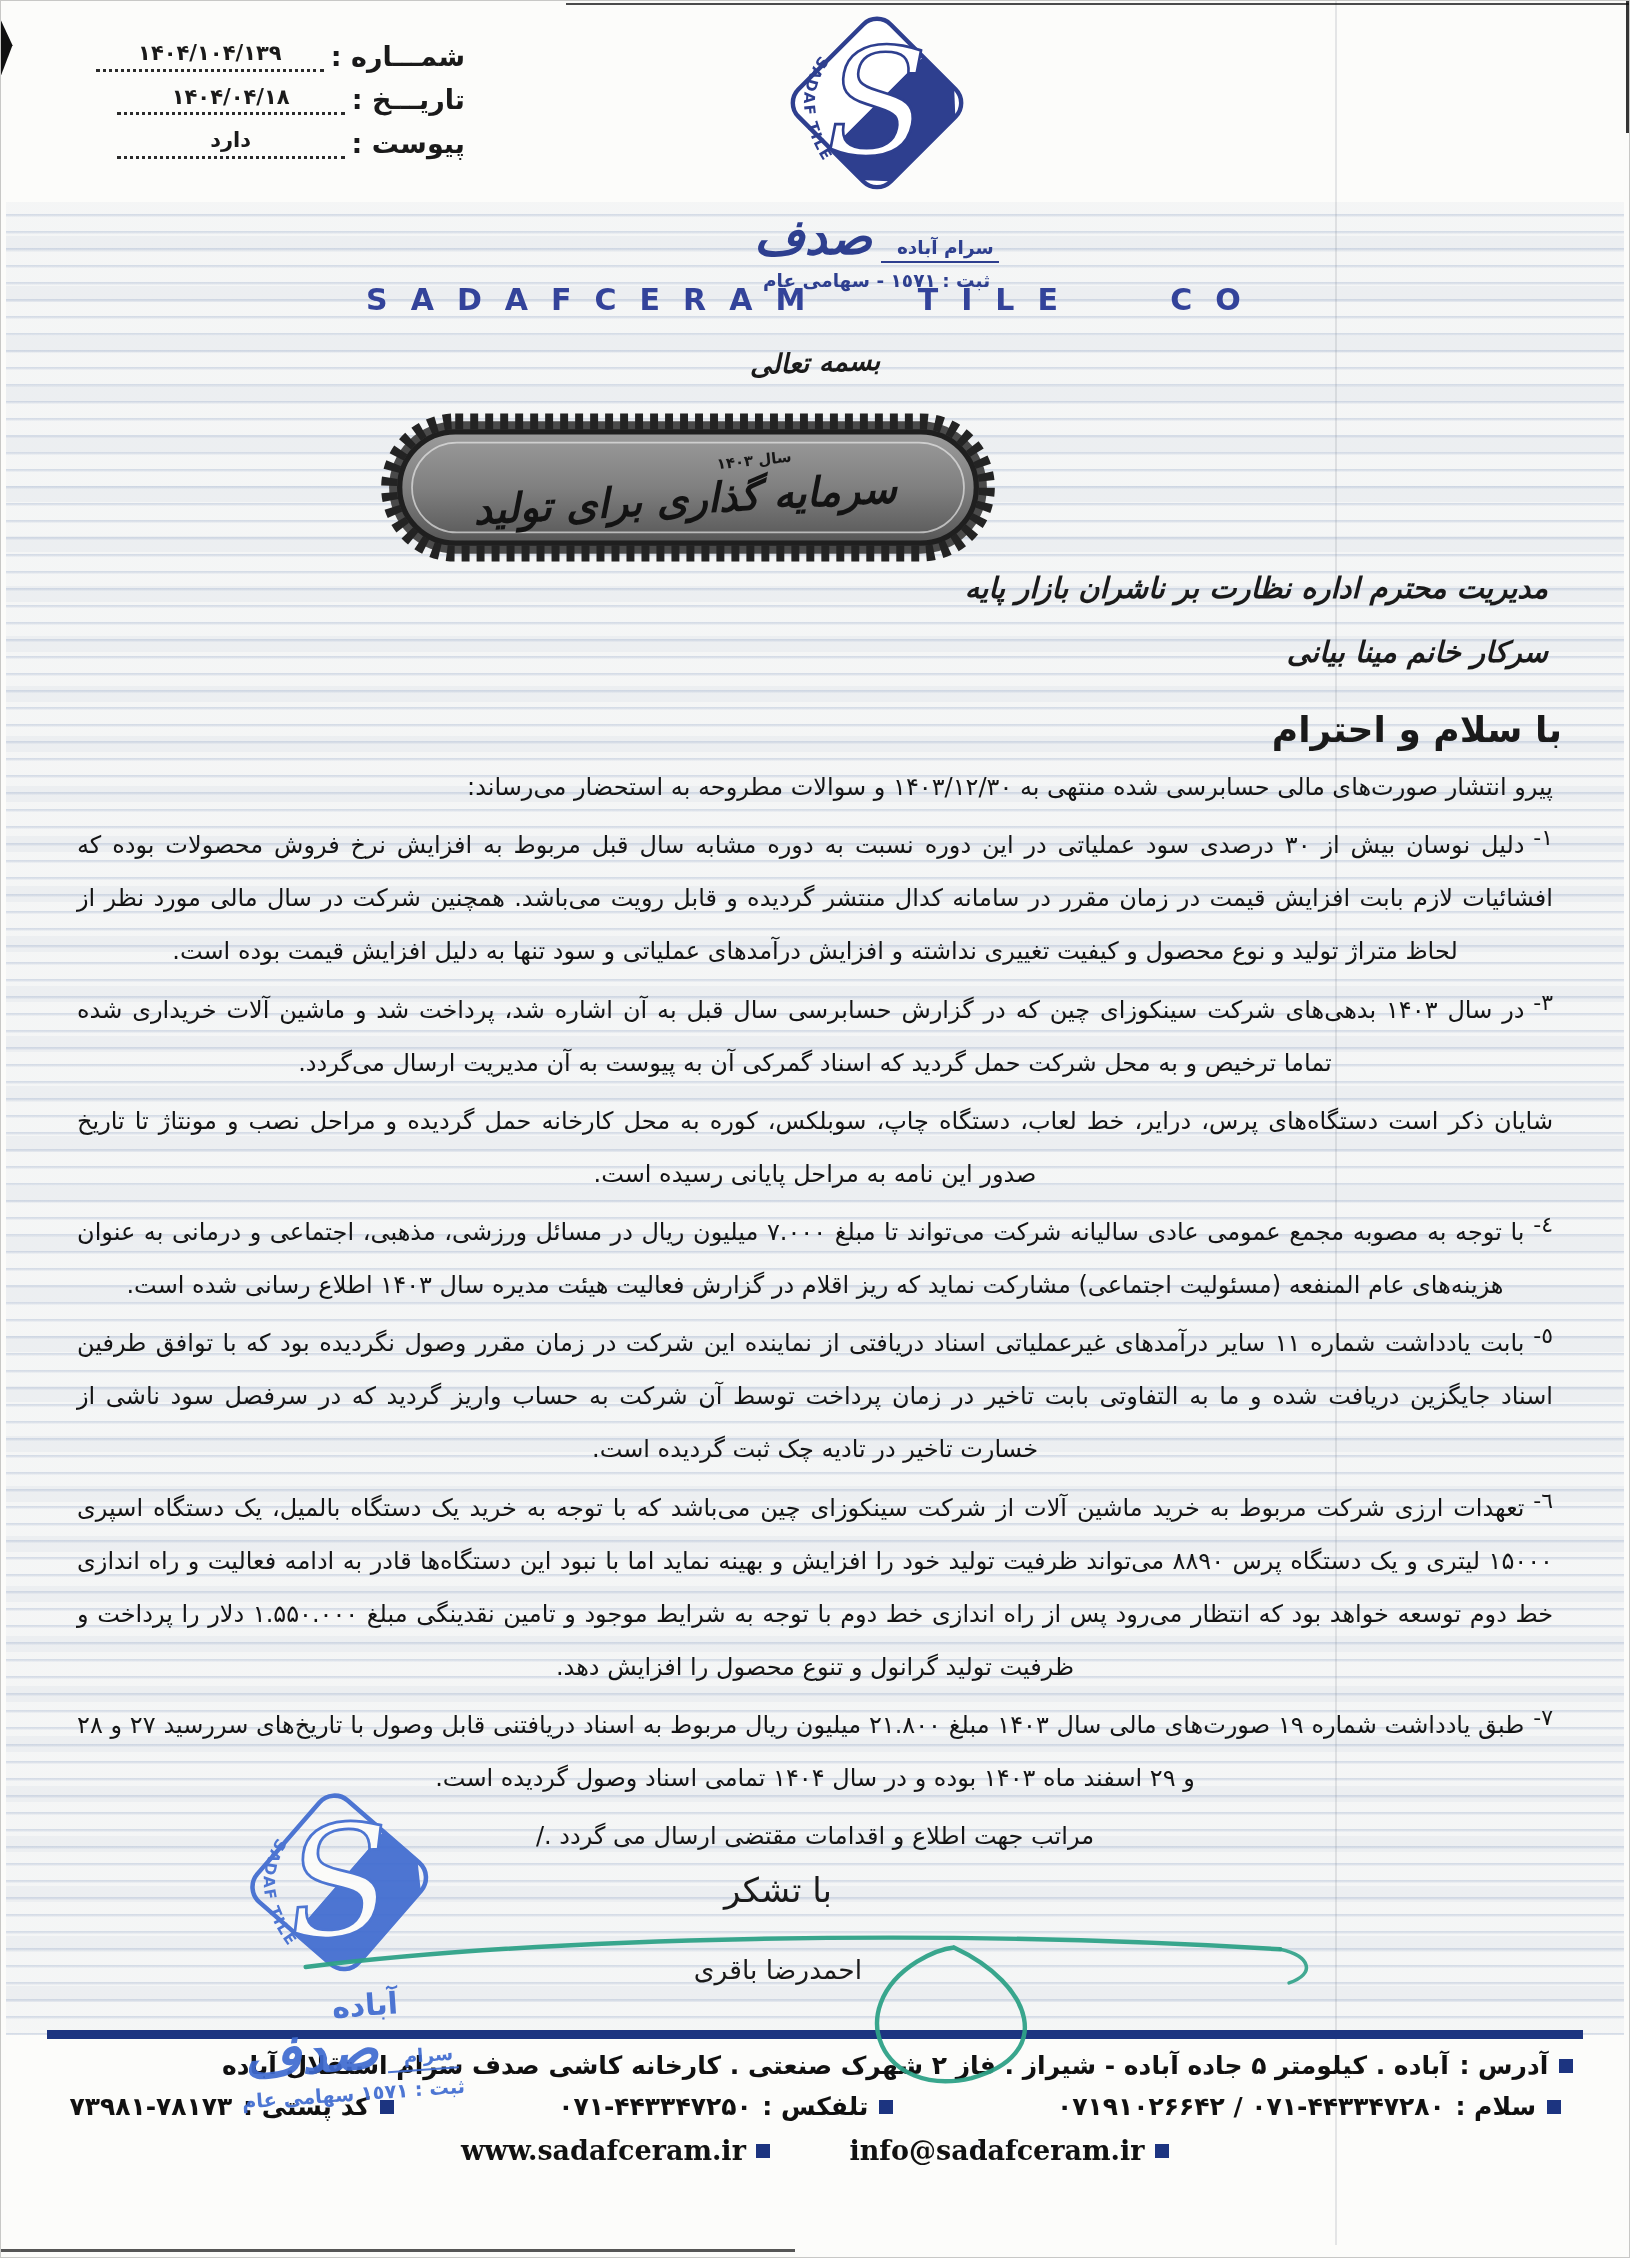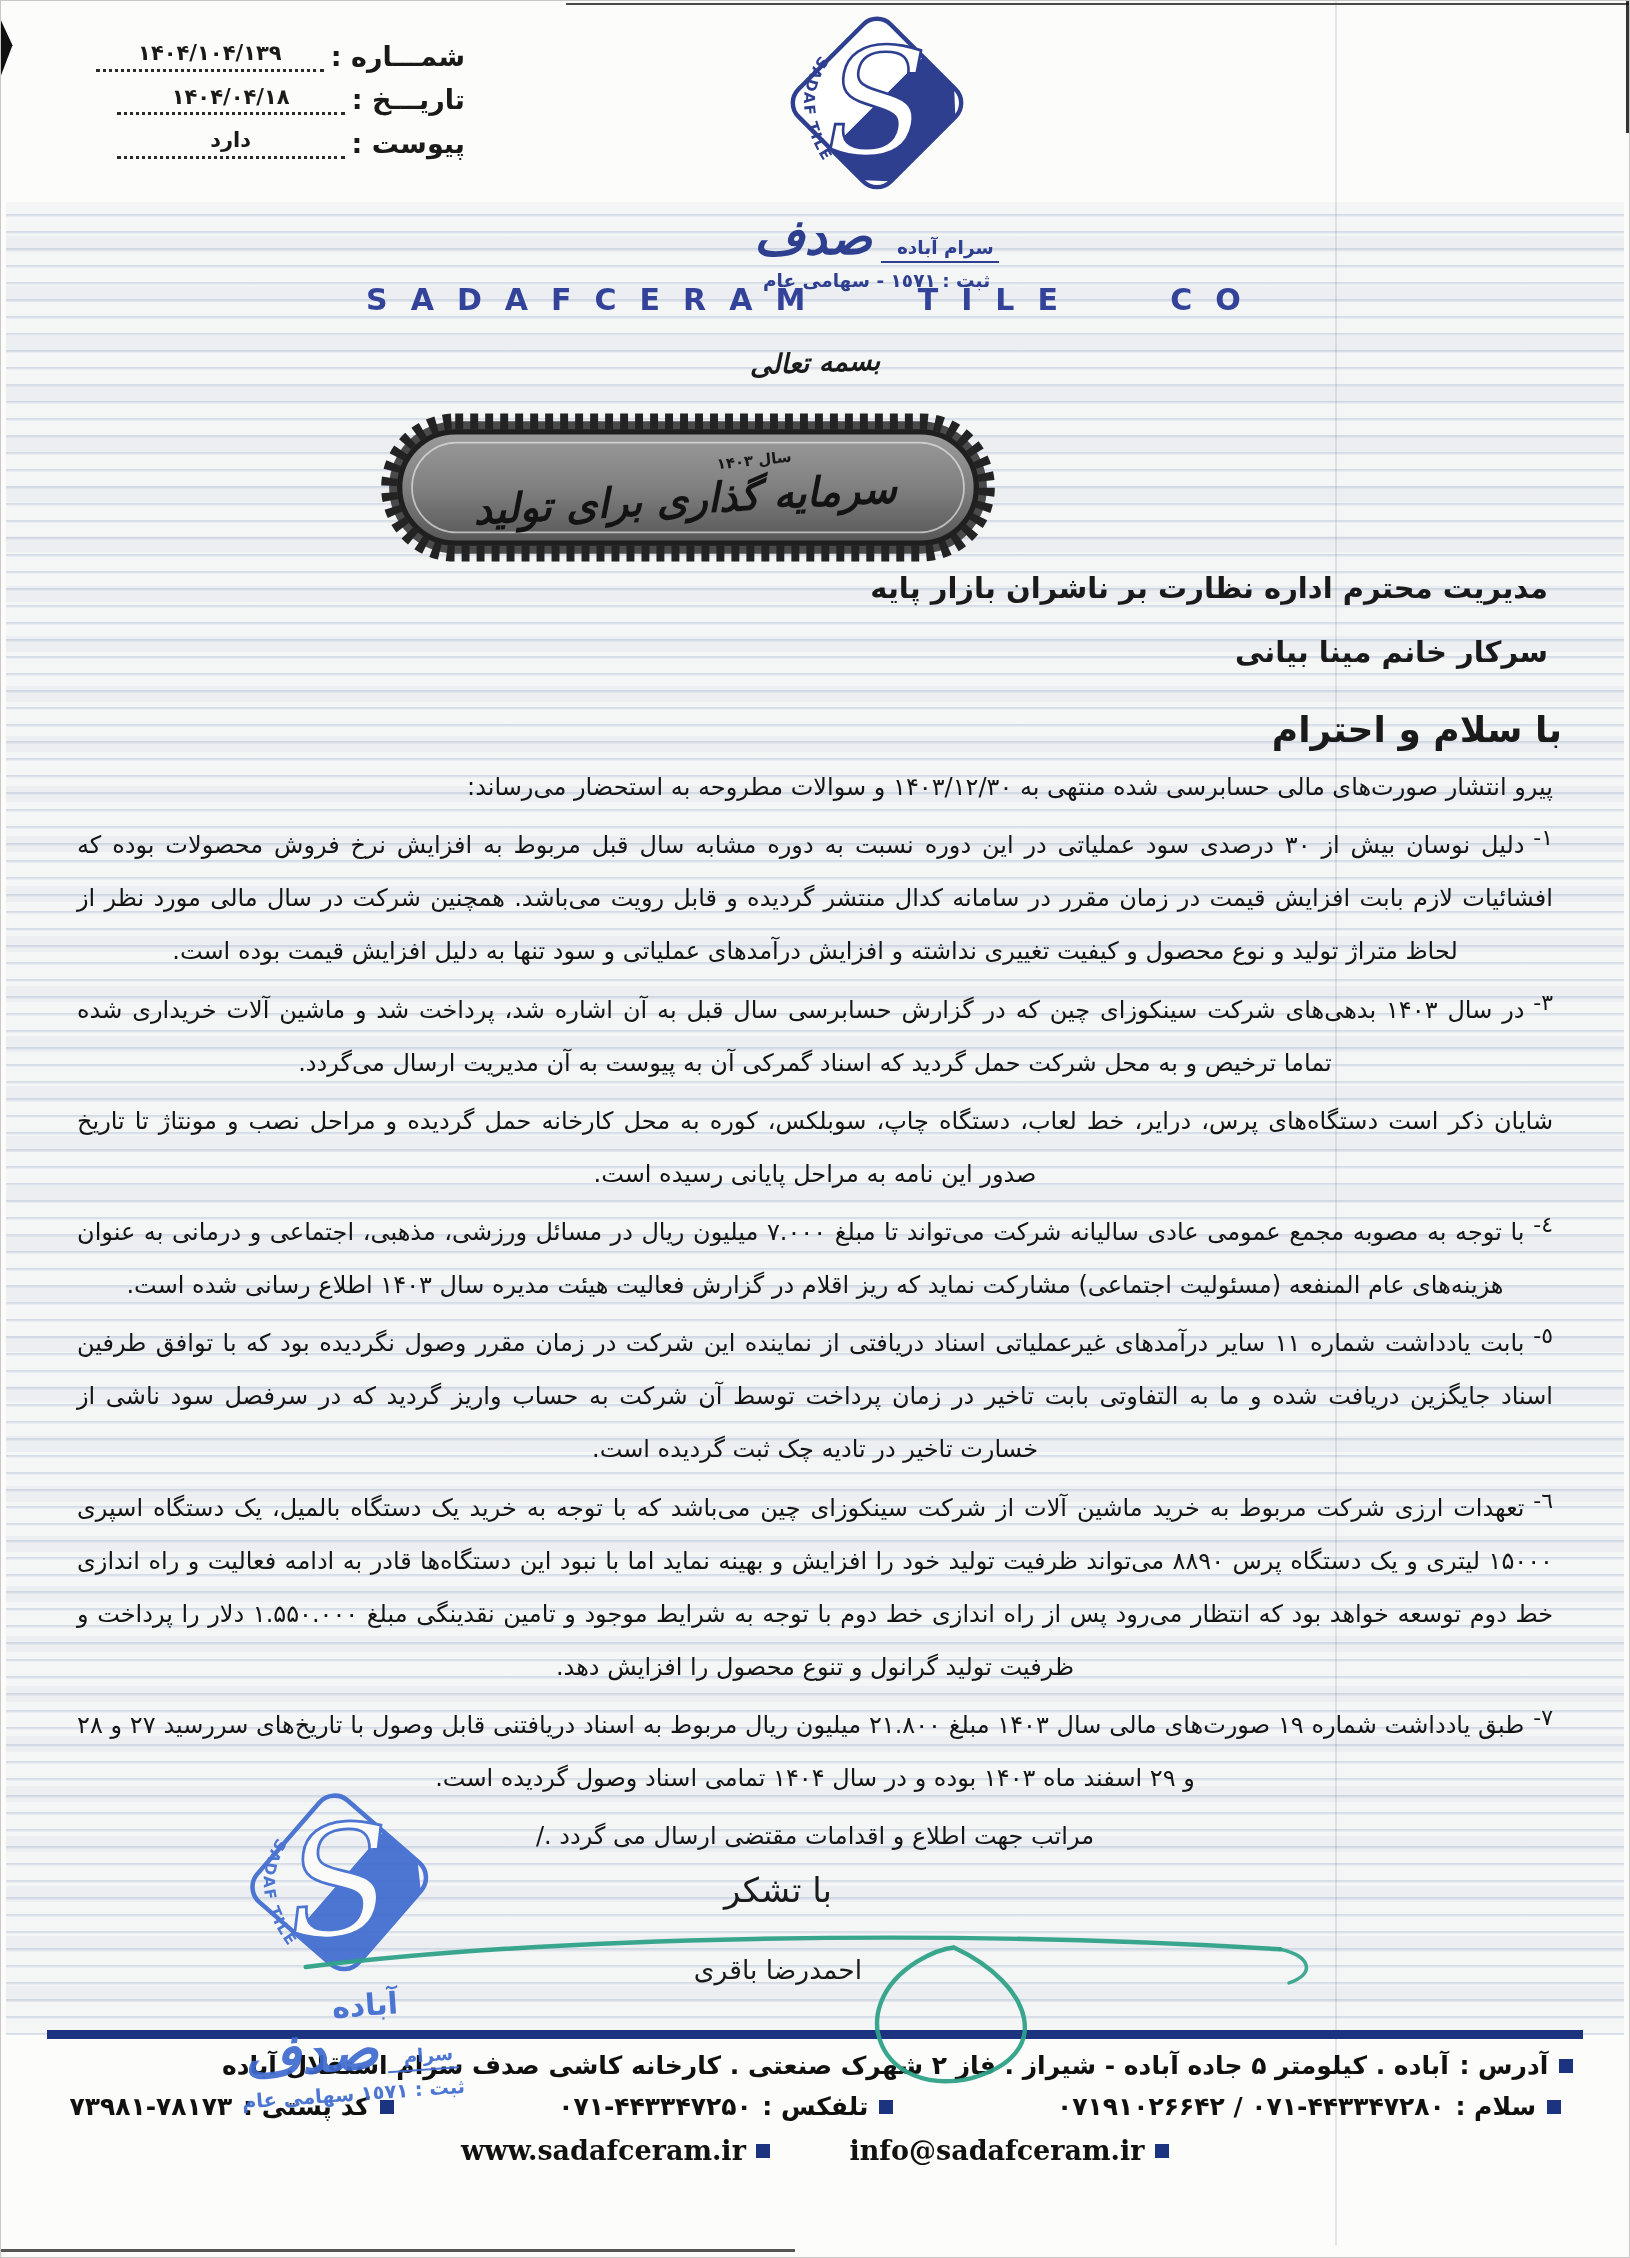--- a/index.html
+++ b/index.html
@@ -61,21 +61,21 @@
     position:absolute;left:0;right:0;top:346px;text-align:center;direction:rtl;
     font-size:27px;font-weight:bold;font-style:italic;transform:rotate(-2deg);z-index:2;
   }
 
   
   .seal{position:absolute;left:374px;top:406px;z-index:2;}
   .seal-motto{font-family:"DejaVu Sans",sans-serif;font-weight:bold;font-style:italic;}
   .seal-year{font-family:"DejaVu Sans",sans-serif;font-weight:bold;}
 
   
-  .recipient{position:absolute;right:81px;top:570px;direction:rtl;text-align:right;z-index:2;}
+  .recipient{position:absolute;right:81px;top:570px;direction:rtl;text-align:right;z-index:2;font-style:italic;}
   .recipient .r1{font-size:29px;font-weight:bold;margin-bottom:30px;}
   .recipient .r2{font-size:29px;font-weight:bold;}
   .salutation{position:absolute;right:67px;top:708px;direction:rtl;font-size:36px;font-weight:bold;z-index:2;}
 
   .doc-body{
     position:absolute;left:76px;right:76px;top:760px;z-index:2;
     direction:rtl;font-size:24px;line-height:53px;color:#141414;
   }
   .para{text-align:justify;text-align-last:center;margin:0 0 5.3px 0;}
   .para.intro{text-align:right;text-align-last:right;}

